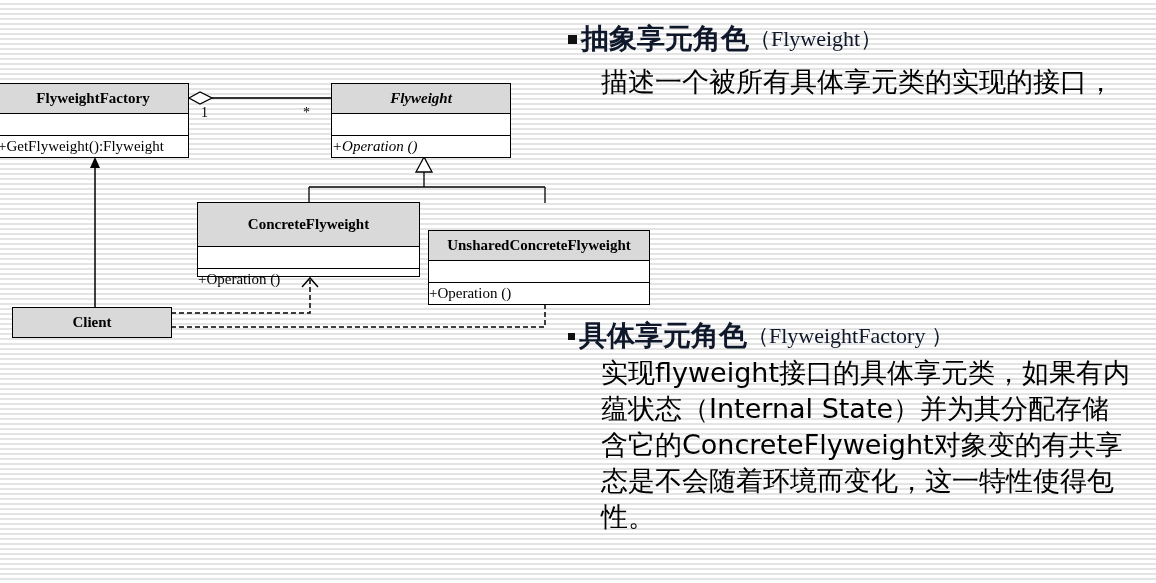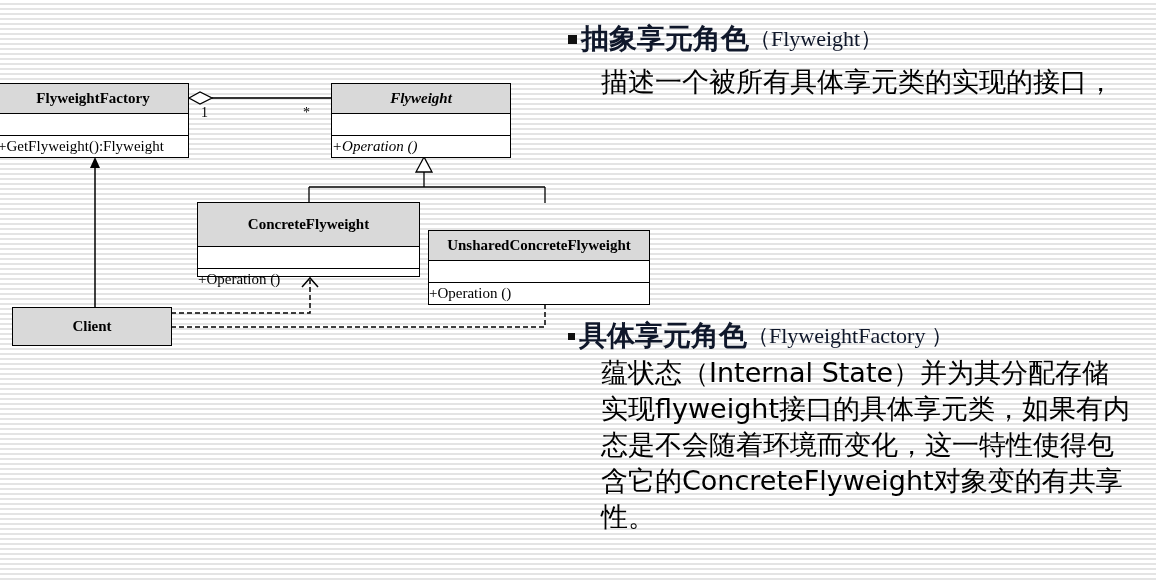--- a/index.html
+++ b/index.html
@@ -81,21 +81,21 @@
   <div class="attrs" style="height:22px;"></div>
   <div class="ops">+Operation ()</div>
 </div>
 
 <div class="cls" style="left:428px;top:202px;width:222px;height:75px;margin-top:28px;">
   <div class="hdr" style="height:30px;">UnsharedConcreteFlyweight</div>
   <div class="attrs" style="height:22px;"></div>
   <div class="ops">+Operation ()</div>
 </div>
 
-<div class="client" style="left:12px;top:307px;width:160px;height:39px;">
+<div class="client" style="left:12px;top:307px;width:160px;height:31px;">
   <span>Client</span>
 </div>
 
 <div class="section" style="top:20px;">
   <div class="heading">
     <span class="bullet"></span>
     <span>抽象享元角色</span>
     <span class="en">（Flyweight）</span>
   </div>
   <div class="body-text" style="margin-top:6px;">
@@ -103,19 +103,19 @@
   </div>
 </div>
 
 <div class="section" style="top:317px;">
   <div class="heading">
     <span class="bullet" style="width:7px;height:7px;"></span>
     <span>具体享元角色</span>
     <span class="en"> （FlyweightFactory ）</span>
   </div>
   <div class="body-text" style="margin-top:0px;">
+    <p>实现flyweight接口的具体享元类，如果有内</p>
     <p>蕴状态（Internal State）并为其分配存储</p>
-    <p>实现flyweight接口的具体享元类，如果有内</p>
+    <p>含它的ConcreteFlyweight对象变的有共享</p>
     <p>态是不会随着环境而变化，这一特性使得包</p>
-    <p>含它的ConcreteFlyweight对象变的有共享</p>
     <p>性。</p>
   </div>
 </div>
 
 </body></html>

